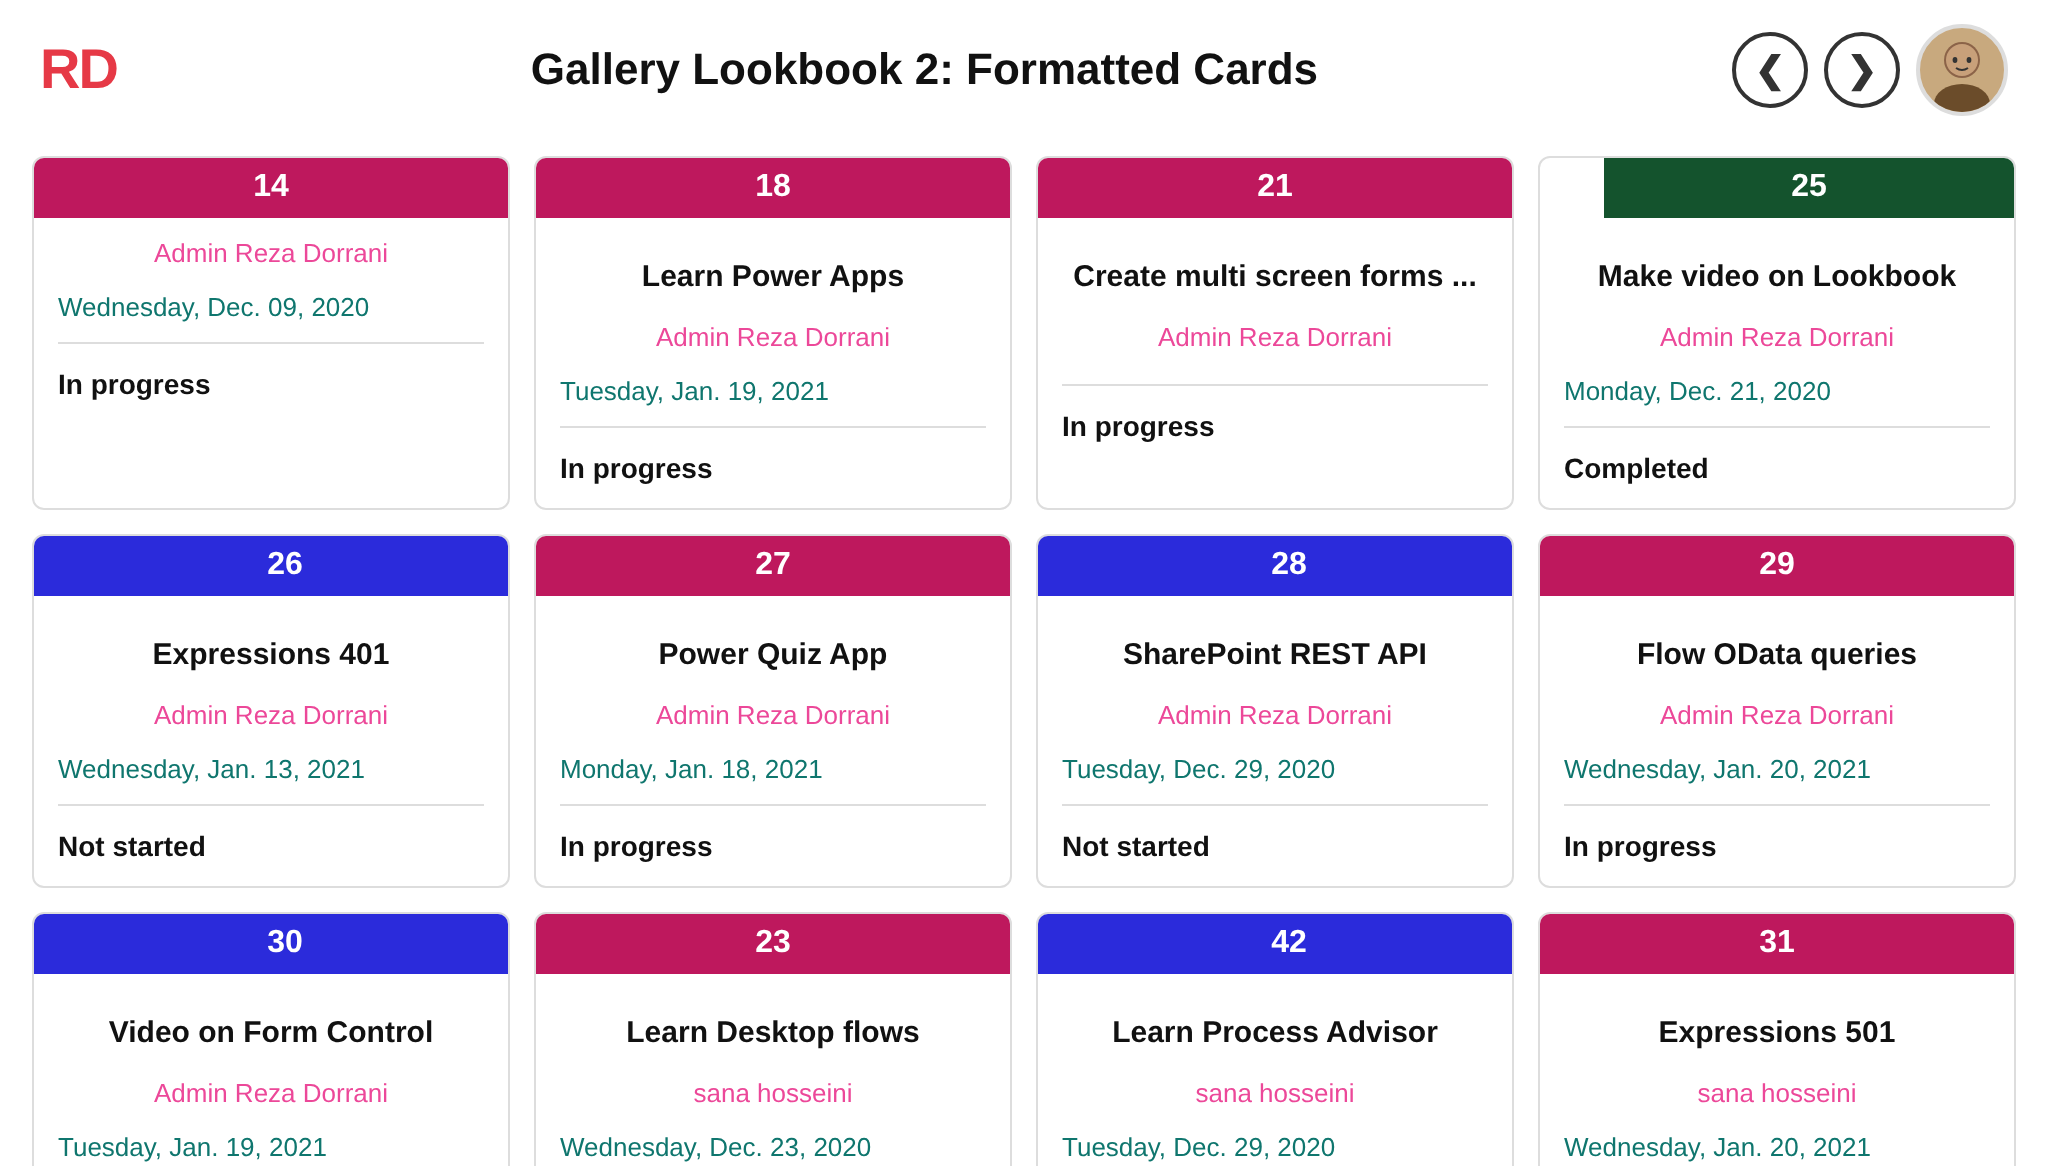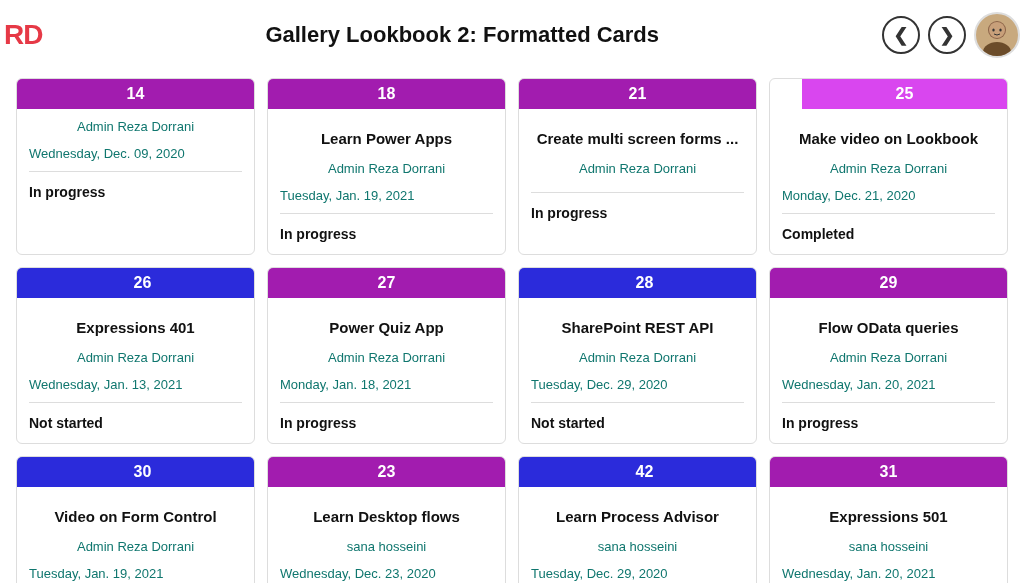--- a/index.html
+++ b/index.html
@@ -9,21 +9,21 @@
       width: 1024px;
       min-height: 583px;
       overflow: hidden;
     }
 
     
     .header {
       display: flex;
       align-items: center;
       justify-content: space-between;
-      padding: 12px 4px;
+      padding: 12px 20px;
       background: #fff;
     }
     .logo {
       display: flex;
       align-items: center;
     }
     .logo-text {
       font-size: 28px;
       font-weight: 900;
       color: #e63946;
@@ -88,44 +88,44 @@
       display: flex;
       flex-direction: column;
     }
     .card-header {
       padding: 6px 10px;
       text-align: center;
       font-size: 16px;
       font-weight: 700;
       color: #fff;
     }
-    .card-header.orange { background: #a21caf; }
+    .card-header.orange { background: #be185d; }
     .card-header.blue { background: #2b2bdb; padding-left: 24px; }
-    .card-header.green { background: #d946ef; margin-left: 32px; }
+    .card-header.green { background: #14532d; margin-left: 32px; }
 
     .card-body {
       padding: 10px 12px;
       display: flex;
       flex-direction: column;
       gap: 4px;
       flex: 1;
     }
     .card-title {
       font-size: 15px;
       font-weight: 700;
       color: #111;
       text-align: center;
       min-height: 38px;
       display: flex;
       align-items: center;
       justify-content: center;
     }
     .card-author {
       font-size: 13px;
-      color: #0f766e;
+      color: #ec4899;
       text-align: center;
     }
     .card-date {
       font-size: 13px;
       color: #0f766e;
       margin-bottom: 2px;
     }
     .card-divider {
       border: none;
       border-top: 1px solid #ddd;

